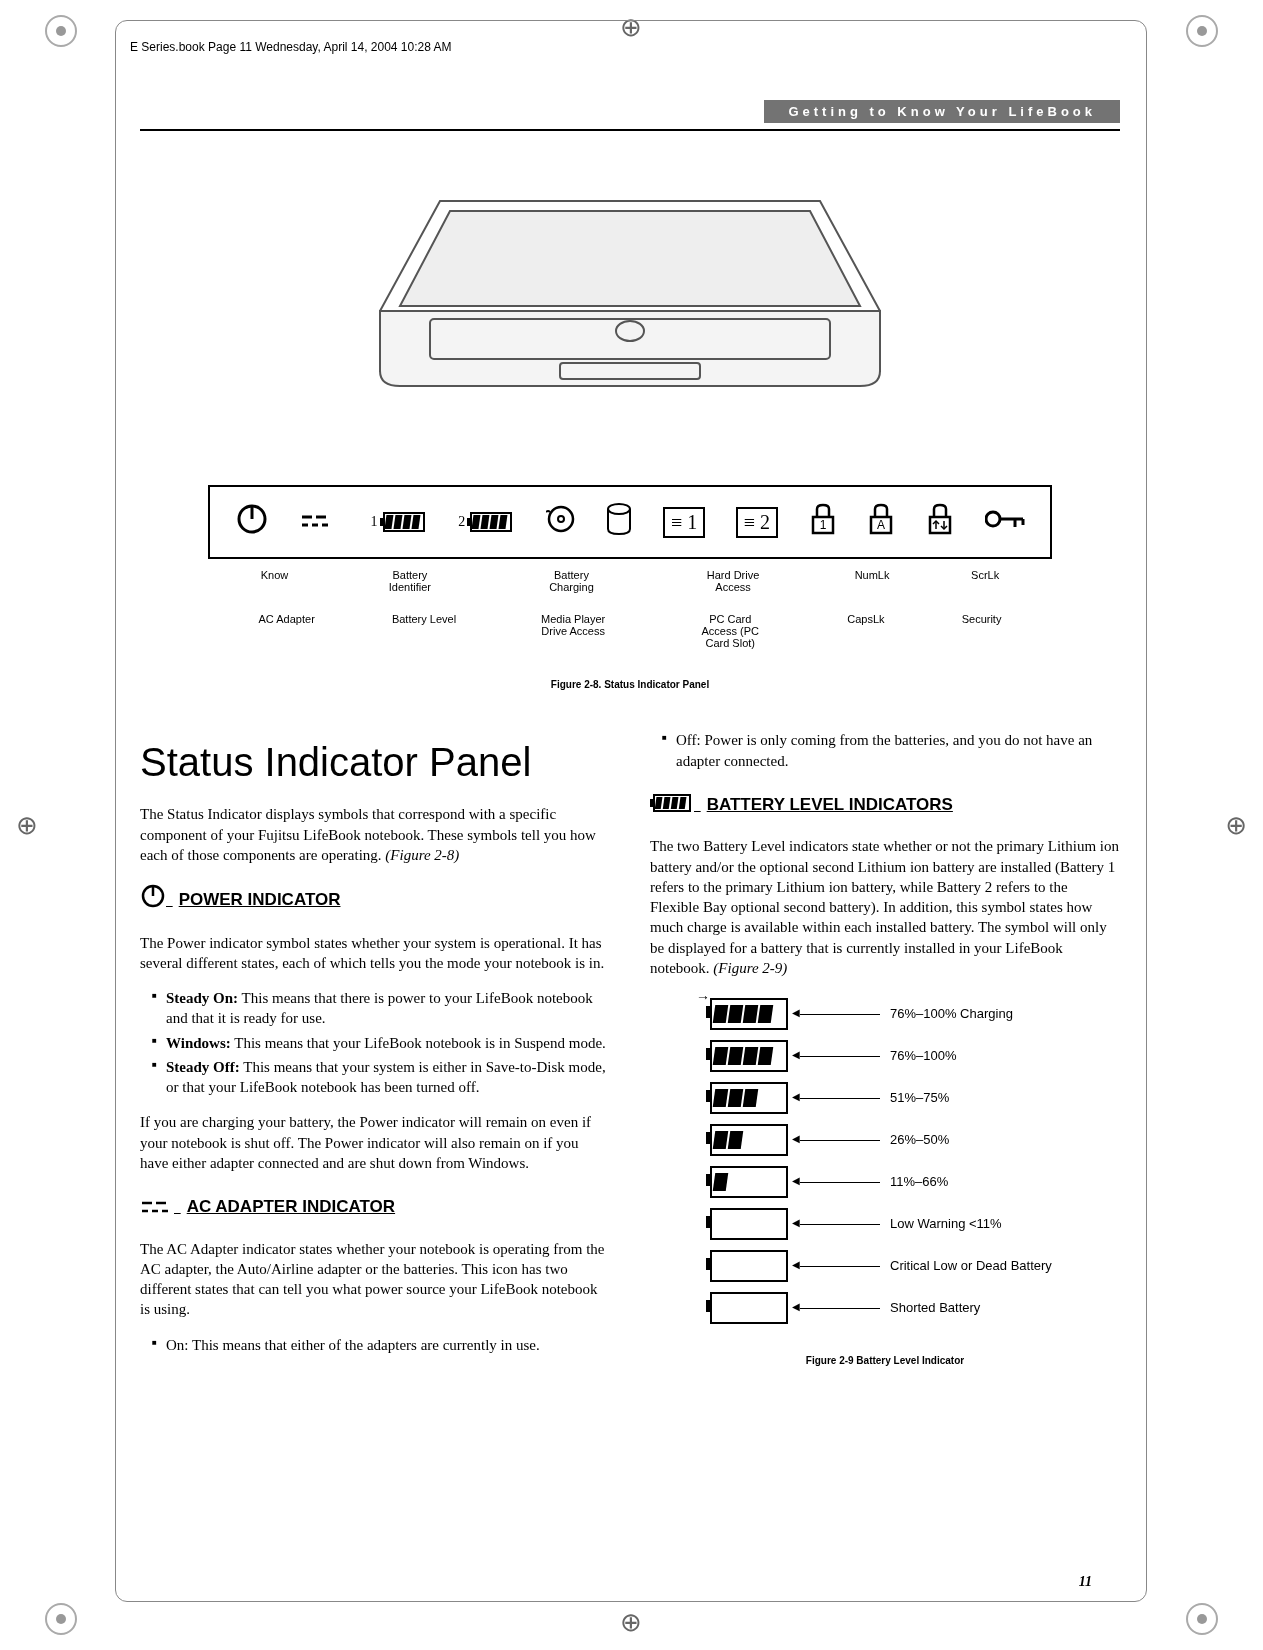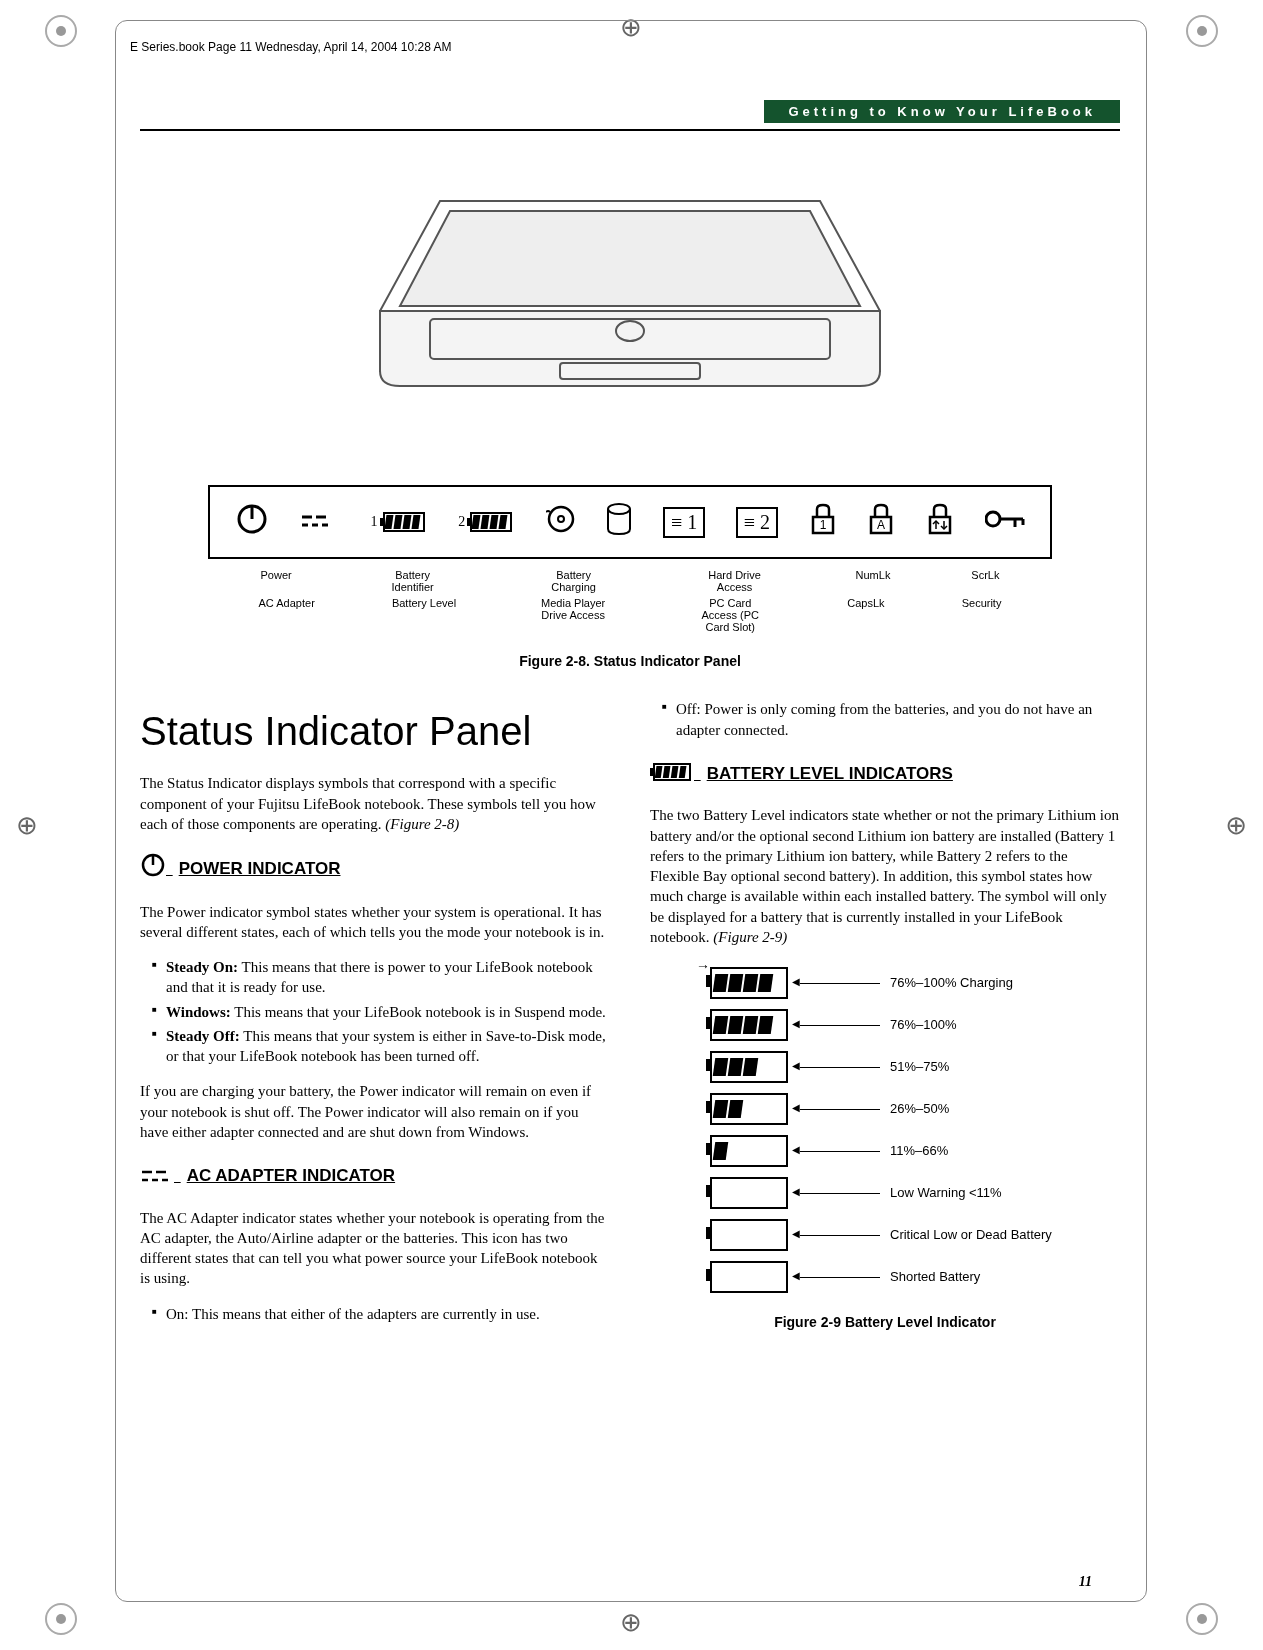--- a/index.html
+++ b/index.html
@@ -37,21 +37,21 @@
     left: 140px;
     width: 980px;
   }
   .header-bar {
     width: 100%;
     display: flex;
     justify-content: flex-end;
     margin-bottom: 6px;
   }
   .header-bar-inner {
-    background: #14532d;
+    background: #737373;
     color: #fff;
     padding: 4px 24px;
     font-size: 13px;
     letter-spacing: 4px;
     font-family: Arial, sans-serif;
     font-weight: bold;
   }
   .header-rule {
     border-top: 2px solid #000;
     width: 100%;
@@ -84,32 +84,32 @@
   .icon-labels-row {
     width: 820px;
     margin: 0 auto;
     display: flex;
     justify-content: space-around;
     font-size: 12px;
     font-family: Arial, sans-serif;
   }
   .icon-labels-row2 {
     width: 820px;
-    margin: 4px auto 0 auto;
+    margin: 20px auto 0 auto;
     display: flex;
     justify-content: space-around;
     font-size: 12px;
     font-family: Arial, sans-serif;
   }
   .fig-caption {
     text-align: center;
     font-family: Arial, sans-serif;
     font-weight: bold;
-    font-size: 14px;
-    margin: 20px 0;
+    font-size: 10px;
+    margin: 30px 0;
   }
   .columns {
     display: flex;
     gap: 40px;
   }
   .col {
     flex: 1;
     font-size: 15px;
     line-height: 1.35;
   }
@@ -358,21 +358,21 @@
             <circle cx="8" cy="12" r="7" stroke="#000" stroke-width="3" fill="none"></circle>
             <line x1="15" y1="12" x2="38" y2="12" stroke="#000" stroke-width="3"></line>
             <line x1="30" y1="12" x2="30" y2="20" stroke="#000" stroke-width="3"></line>
             <line x1="38" y1="12" x2="38" y2="18" stroke="#000" stroke-width="3"></line>
           </svg>
       </span>
     </div>
 
     
     <div class="icon-labels-row">
-      <span class="mini-label">Power</span>
+      <span class="mini-label">Know</span>
       <span class="mini-label">Battery Identifier</span>
       <span class="mini-label">Battery Charging</span>
       <span class="mini-label">Hard Drive Access</span>
       <span class="mini-label">NumLk</span>
       <span class="mini-label">ScrLk</span>
     </div>
     <div class="icon-labels-row2">
       <span class="mini-label">AC Adapter</span>
       <span class="mini-label">Battery Level</span>
       <span class="mini-label">Media Player Drive Access</span>

